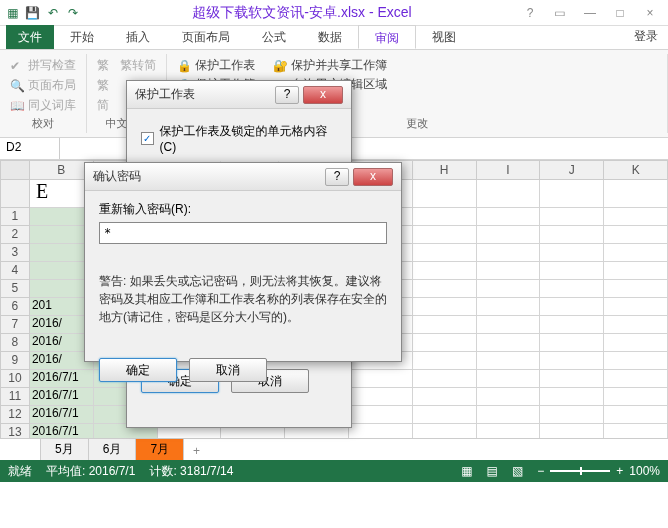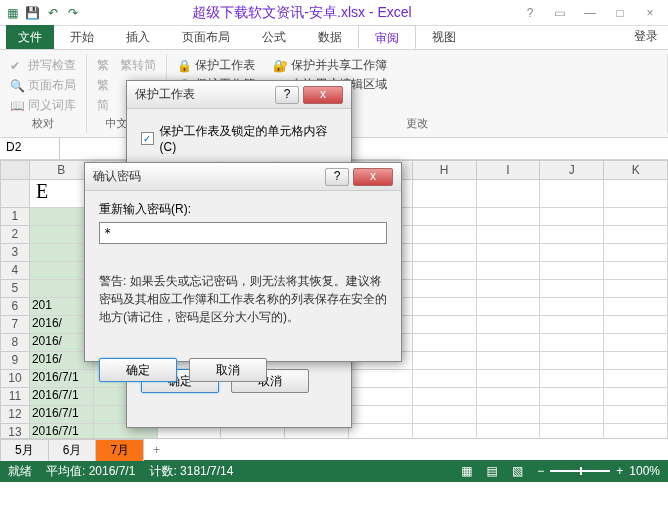--- a/index.html
+++ b/index.html
@@ -28,21 +28,21 @@
 .colhdr{display:flex;height:20px;background:#f0f0f0}
 .corner{width:30px;border:1px solid #ccc;background:#e8e8e8}
 .ch{width:64px;border:1px solid #ccc;border-left:0;text-align:center;color:#555;line-height:18px}
 .rows{position:relative}
 .row{display:flex;height:18px}
 .row.tall{height:28px}
 .rh{width:30px;border:1px solid #ccc;border-top:0;text-align:center;background:#f0f0f0;color:#555;line-height:17px}
 .cell{width:64px;border:1px solid #d4d4d4;border-top:0;border-left:0;padding:0 2px;overflow:hidden;white-space:nowrap}
 .cell.sel{background:#d4e6d4}
 .bigE{font-size:20px;font-family:"Times New Roman";padding-left:6px}
-.sheettabs{height:22px;background:#fff;border-top:1px solid #ccc;display:flex;align-items:center;}
+.sheettabs{height:22px;background:#fff;border-top:1px solid #ccc;display:flex;align-items:flex-end;padding-left:40px}
 .stab{padding:2px 14px;border:1px solid #ccc;border-bottom:0;background:#f0f0f0;margin-right:-1px}
 .stab.active{background:#f97316;font-weight:normal}
 .stadd{padding:2px 10px;color:#888}
 .status{height:22px;background:#217346;color:#fff;display:flex;align-items:center;padding:0 8px;gap:14px}
 .status .sp{flex:1}
 .status .zoom{display:flex;align-items:center;gap:6px}
 .zline{width:60px;height:2px;background:#fff;position:relative}
 .zline::after{content:"";position:absolute;left:50%;top:-3px;width:2px;height:8px;background:#fff}
 
 .dlg{position:absolute;background:#f0f0f0;border:1px solid #888;box-shadow:2px 2px 10px rgba(0,0,0,.4)}

